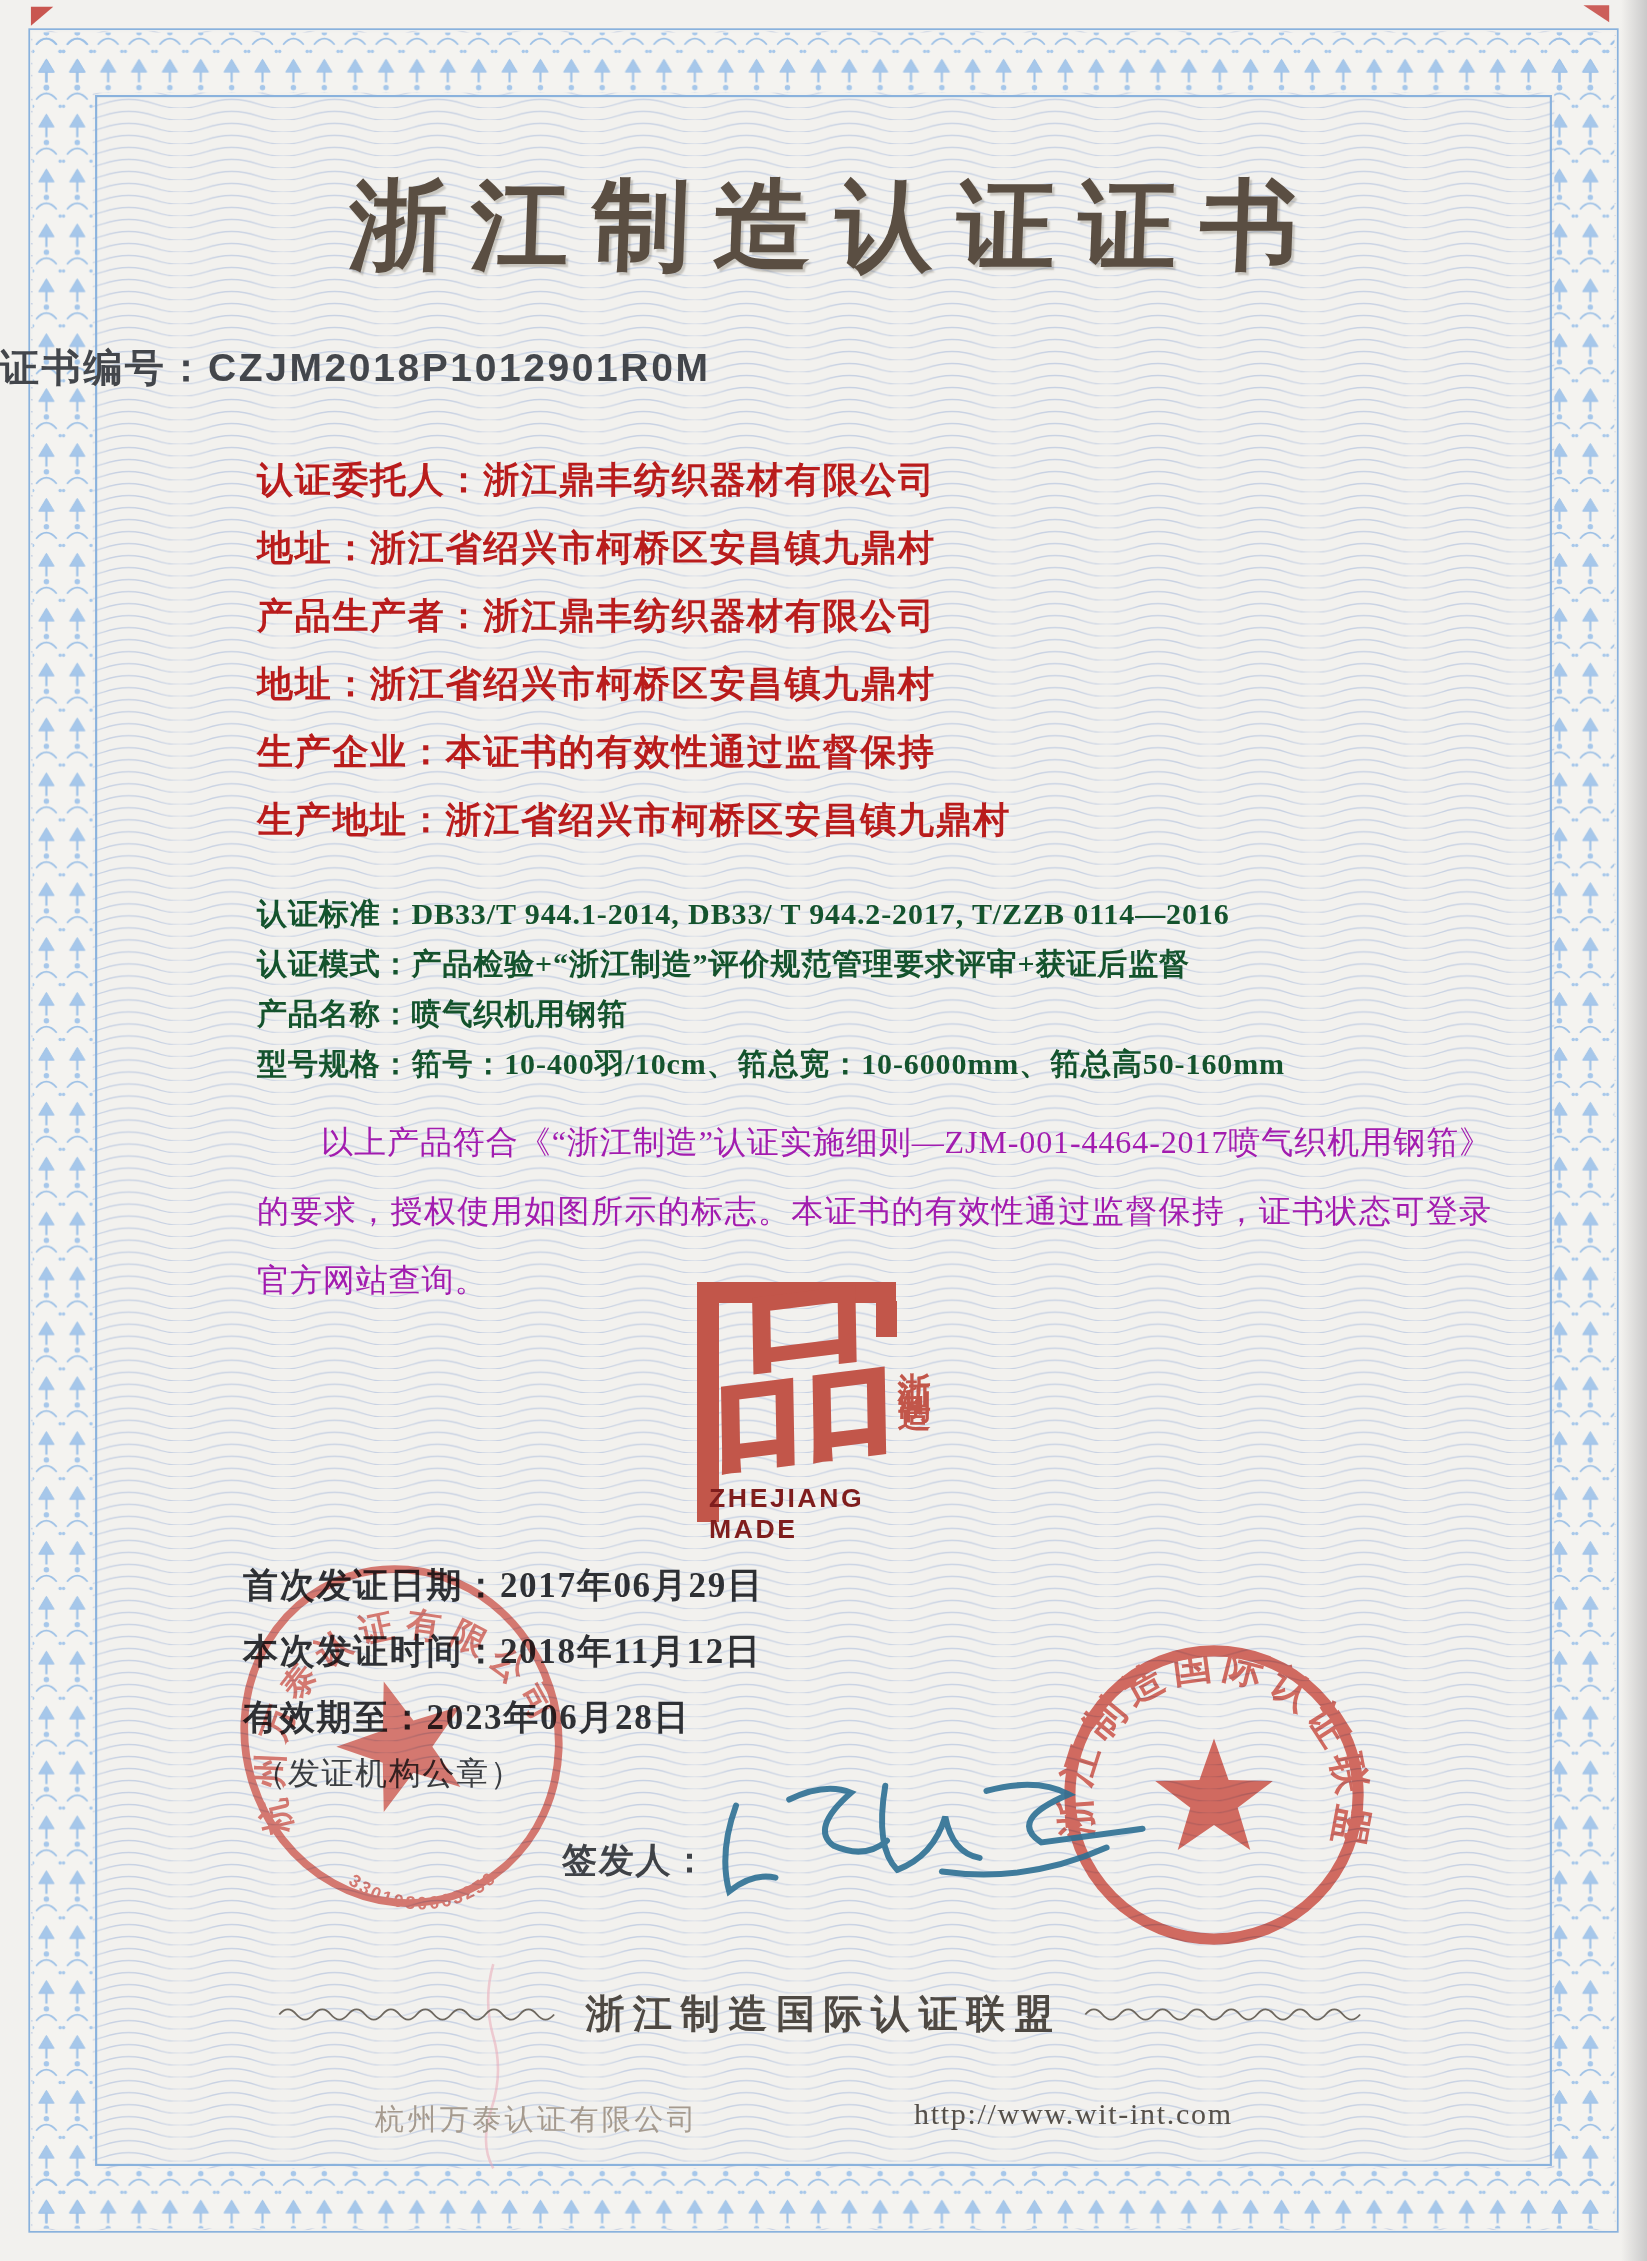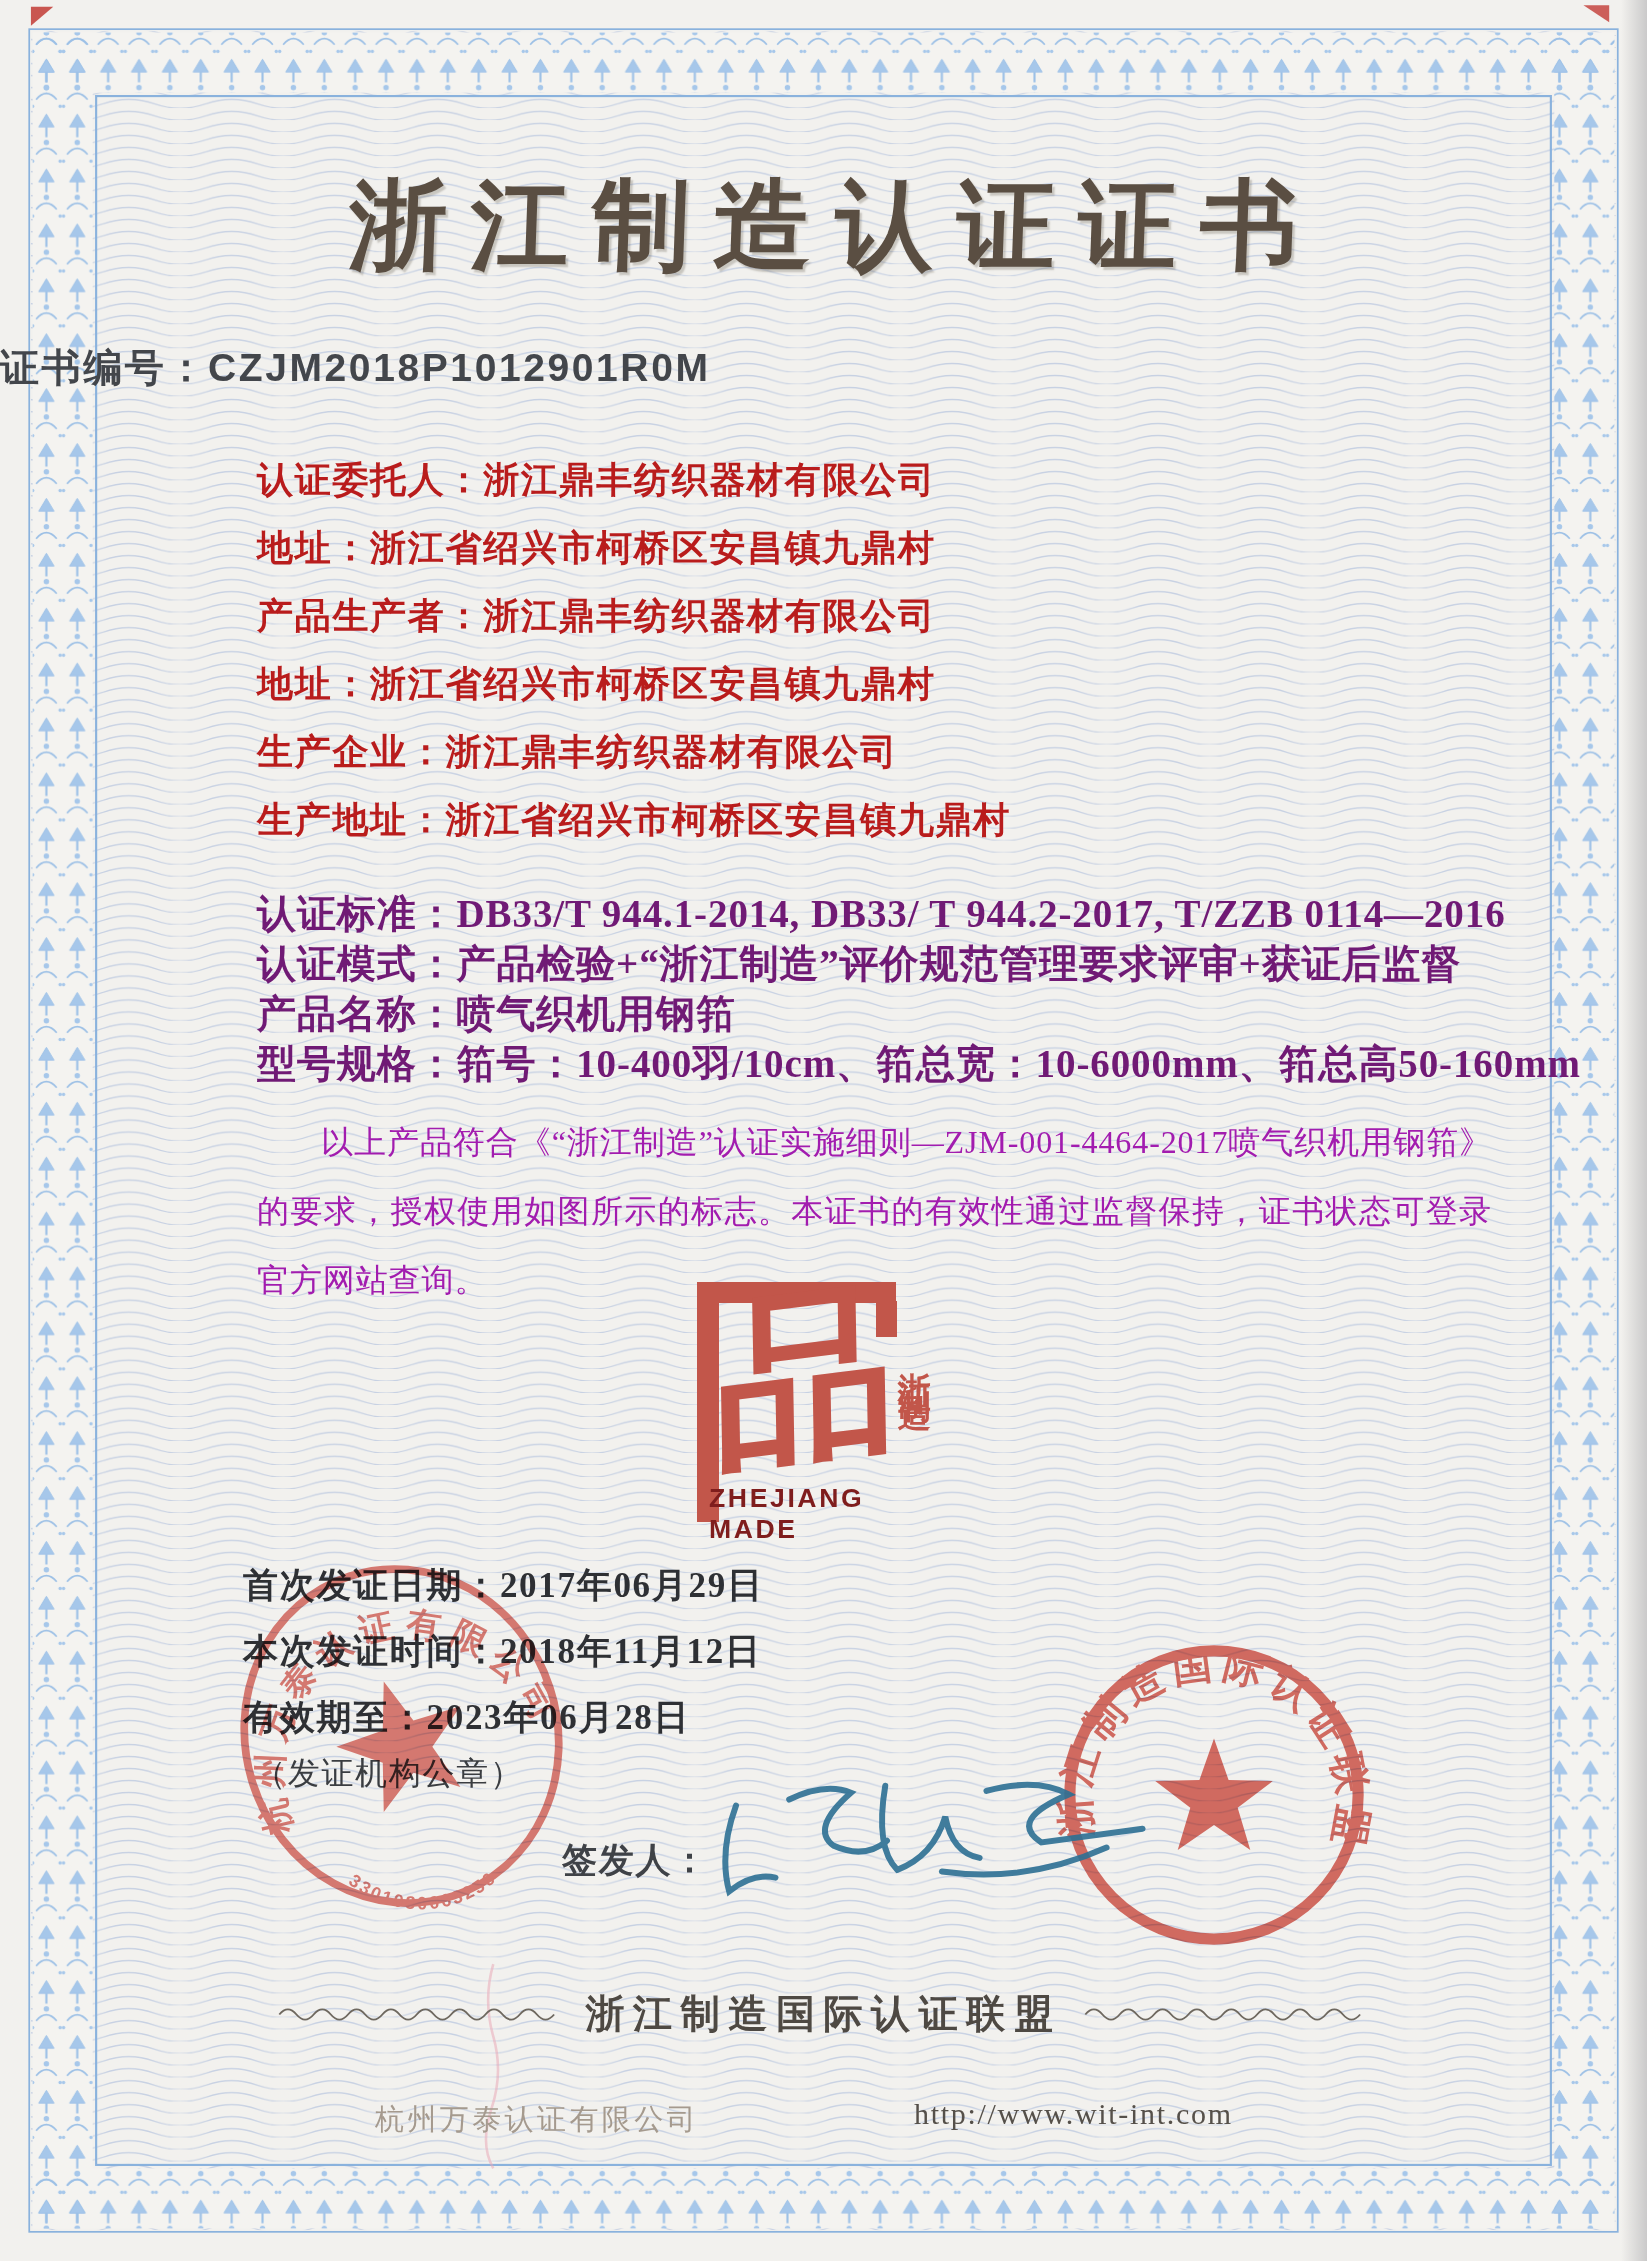--- a/index.html
+++ b/index.html
@@ -23,21 +23,21 @@
     transform:skewX(-2deg);
   }
   .cert-no{
     position:absolute;left:0;top:341px;width:100%;text-align:left;
     font-family:"Liberation Sans","DejaVu Sans",sans-serif;
     font-size:39px;font-weight:700;letter-spacing:2.6px;color:#43464b;
   }
   .info-block{position:absolute;left:257px;top:446px;}
   .info-block .line{height:68px;line-height:68px;font-size:36px;font-weight:700;color:#b91c1c;letter-spacing:1.7px;}
   .spec-block{position:absolute;left:257px;top:889px;}
-  .spec-block .line{height:50px;line-height:50px;font-size:39px;font-weight:700;color:#701a75;letter-spacing:0.9px;}
+  .spec-block .line{height:50px;line-height:50px;font-size:30px;font-weight:700;color:#14532d;letter-spacing:0.9px;}
   .statement{
     position:absolute;left:257px;top:1108px;width:1235px;
     font-size:32px;line-height:69px;color:#a21caf;text-align:justify;
     text-indent:2em;letter-spacing:0.9px;
   }
   .logo{position:absolute;left:675px;top:1272px;width:275px;height:275px;}
   .logo .bar-top{position:absolute;left:22px;top:10.3px;width:199px;height:20.6px;background:#c2564a;}
   .logo .bar-left{position:absolute;left:22px;top:10.3px;width:22px;height:240px;background:#c2564a;}
   .logo .bar-stub{position:absolute;left:201px;top:29px;width:20.6px;height:36px;background:#c2564a;}
   .logo .mark{
@@ -125,21 +125,21 @@
 
     <div class="title">浙江制造认证证书</div>
 
     <div class="cert-no">证书编号：CZJM2018P1012901R0M</div>
 
     <div class="info-block">
       <div class="line">认证委托人：浙江鼎丰纺织器材有限公司</div>
       <div class="line">地址：浙江省绍兴市柯桥区安昌镇九鼎村</div>
       <div class="line">产品生产者：浙江鼎丰纺织器材有限公司</div>
       <div class="line">地址：浙江省绍兴市柯桥区安昌镇九鼎村</div>
-      <div class="line">生产企业：浙江鼎丰纺织器材有限公司</div>
+      <div class="line">生产企业：本证书的有效性通过监督保持</div>
       <div class="line">生产地址：浙江省绍兴市柯桥区安昌镇九鼎村</div>
     </div>
 
     <div class="spec-block">
       <div class="line">认证标准：DB33/T 944.1-2014, DB33/ T 944.2-2017, T/ZZB 0114—2016</div>
       <div class="line">认证模式：产品检验+“浙江制造”评价规范管理要求评审+获证后监督</div>
       <div class="line">产品名称：喷气织机用钢筘</div>
       <div class="line">型号规格：筘号：10-400羽/10cm、筘总宽：10-6000mm、筘总高50-160mm</div>
     </div>
 

